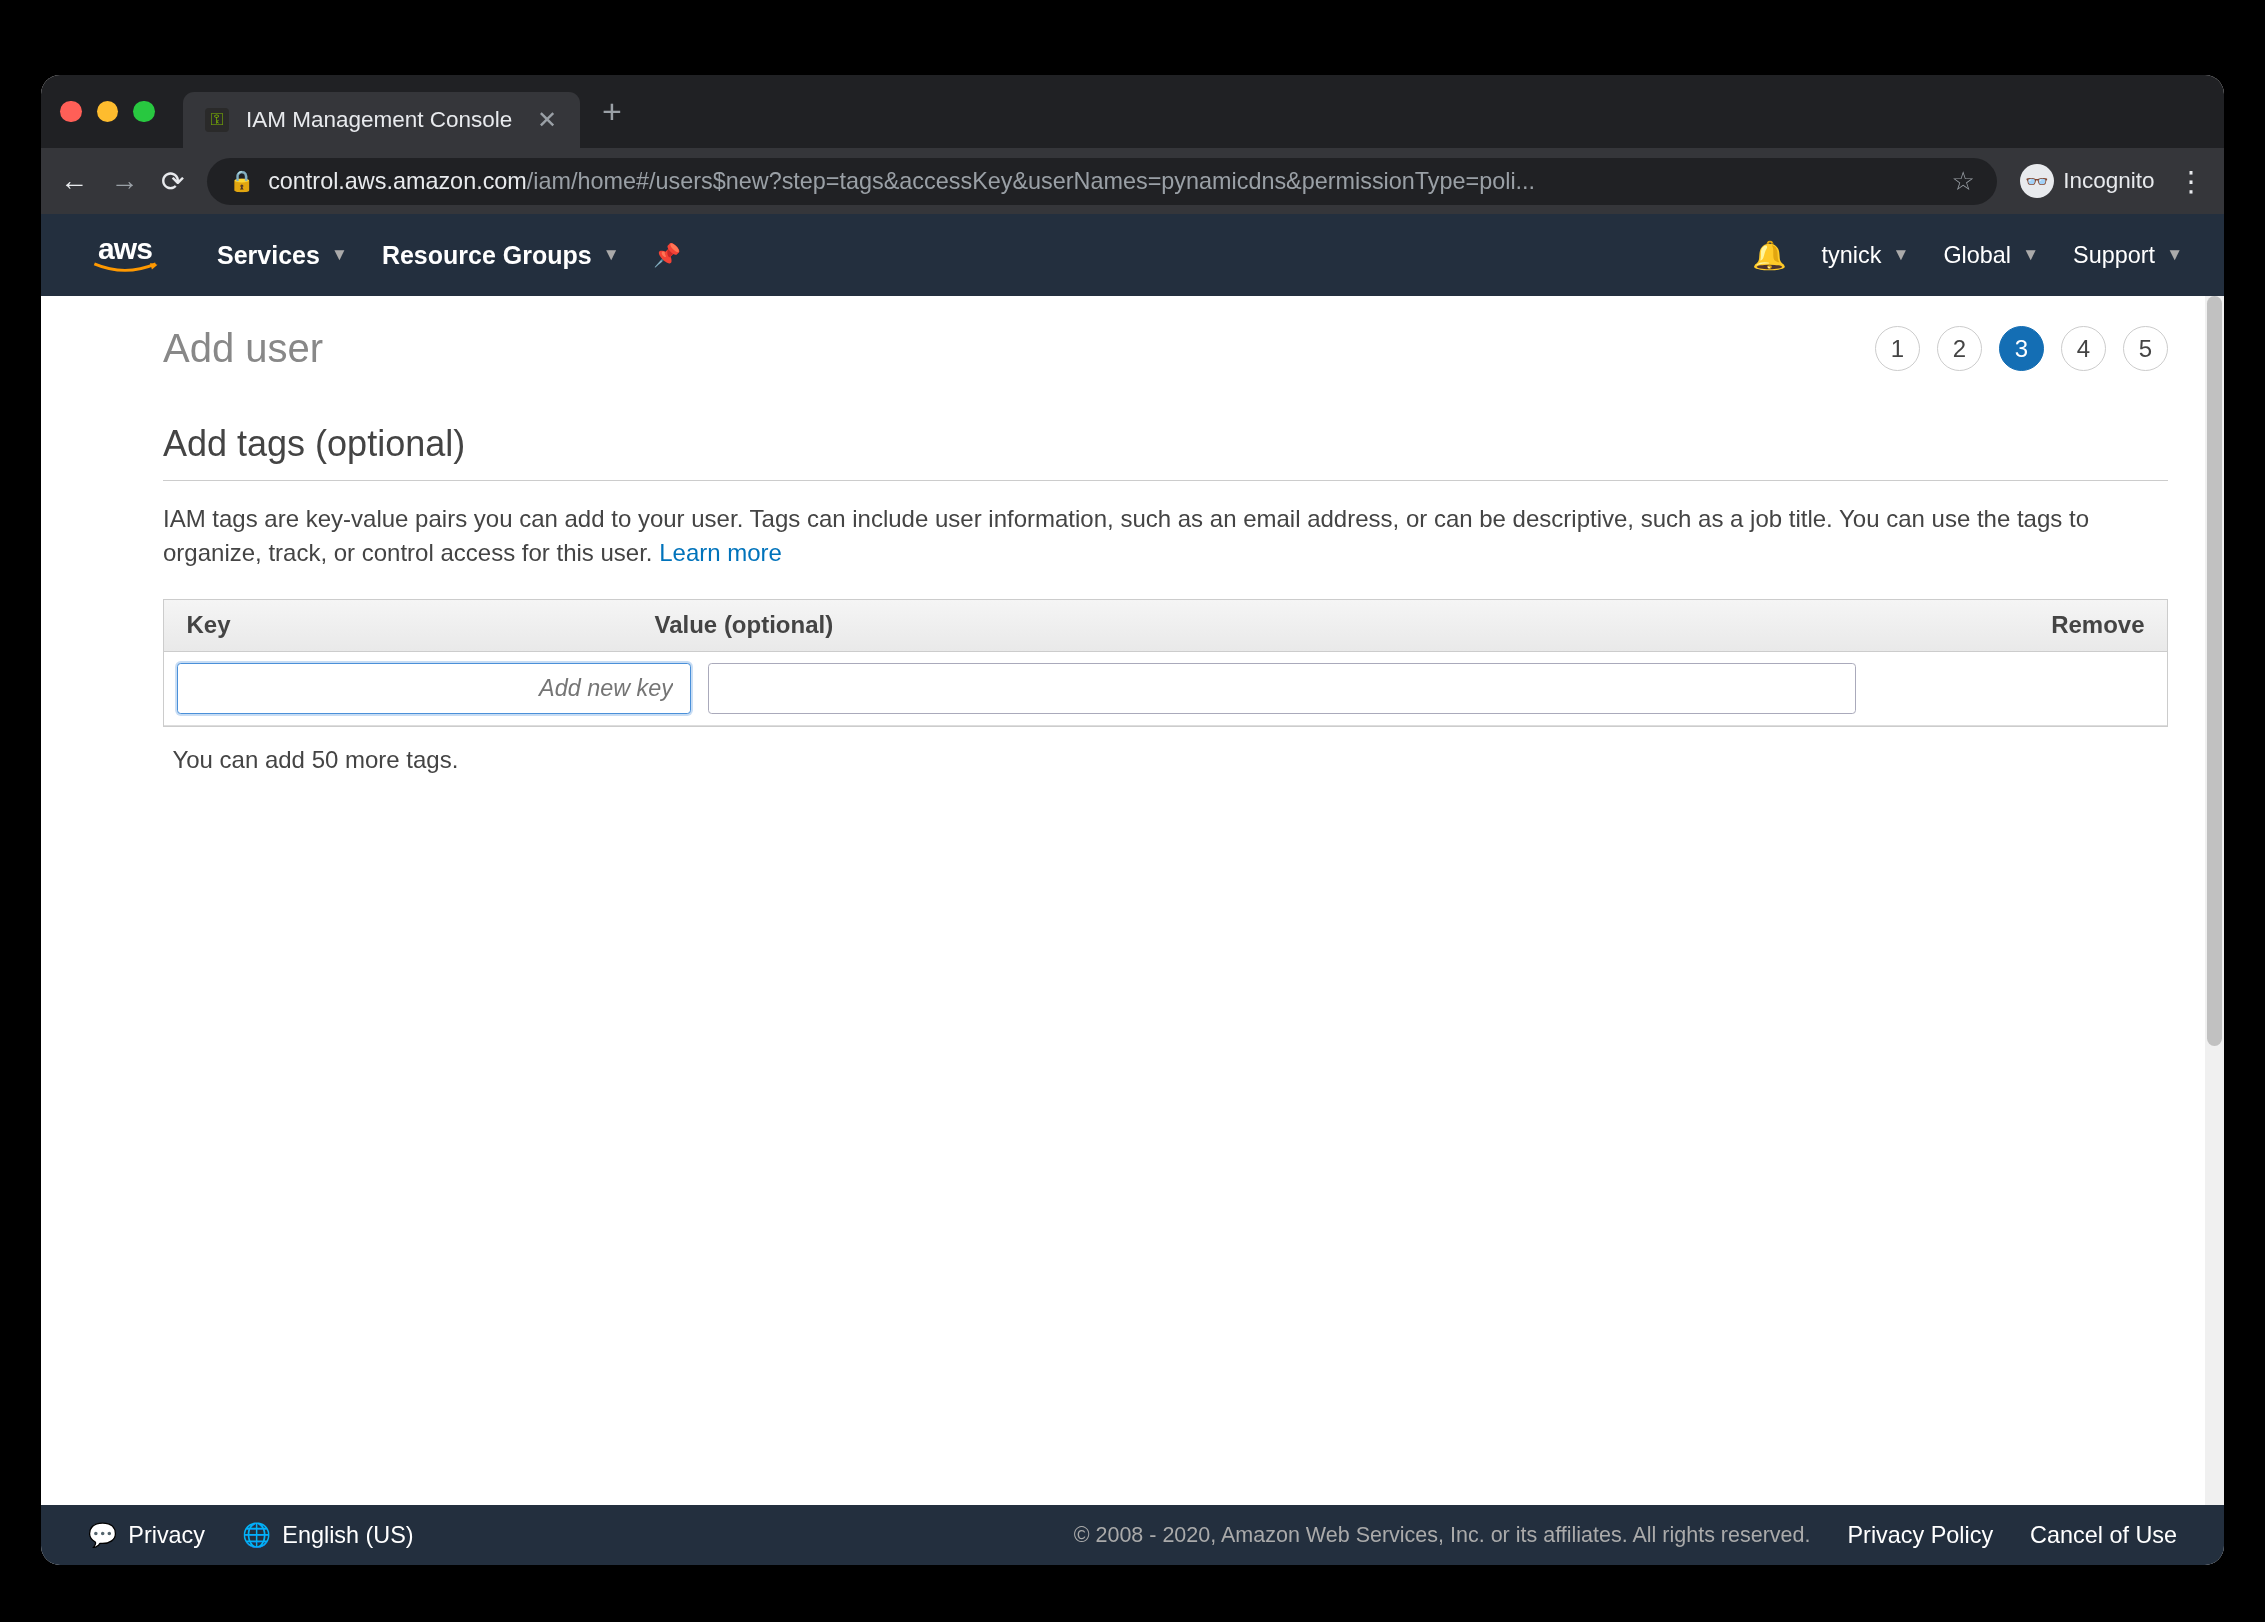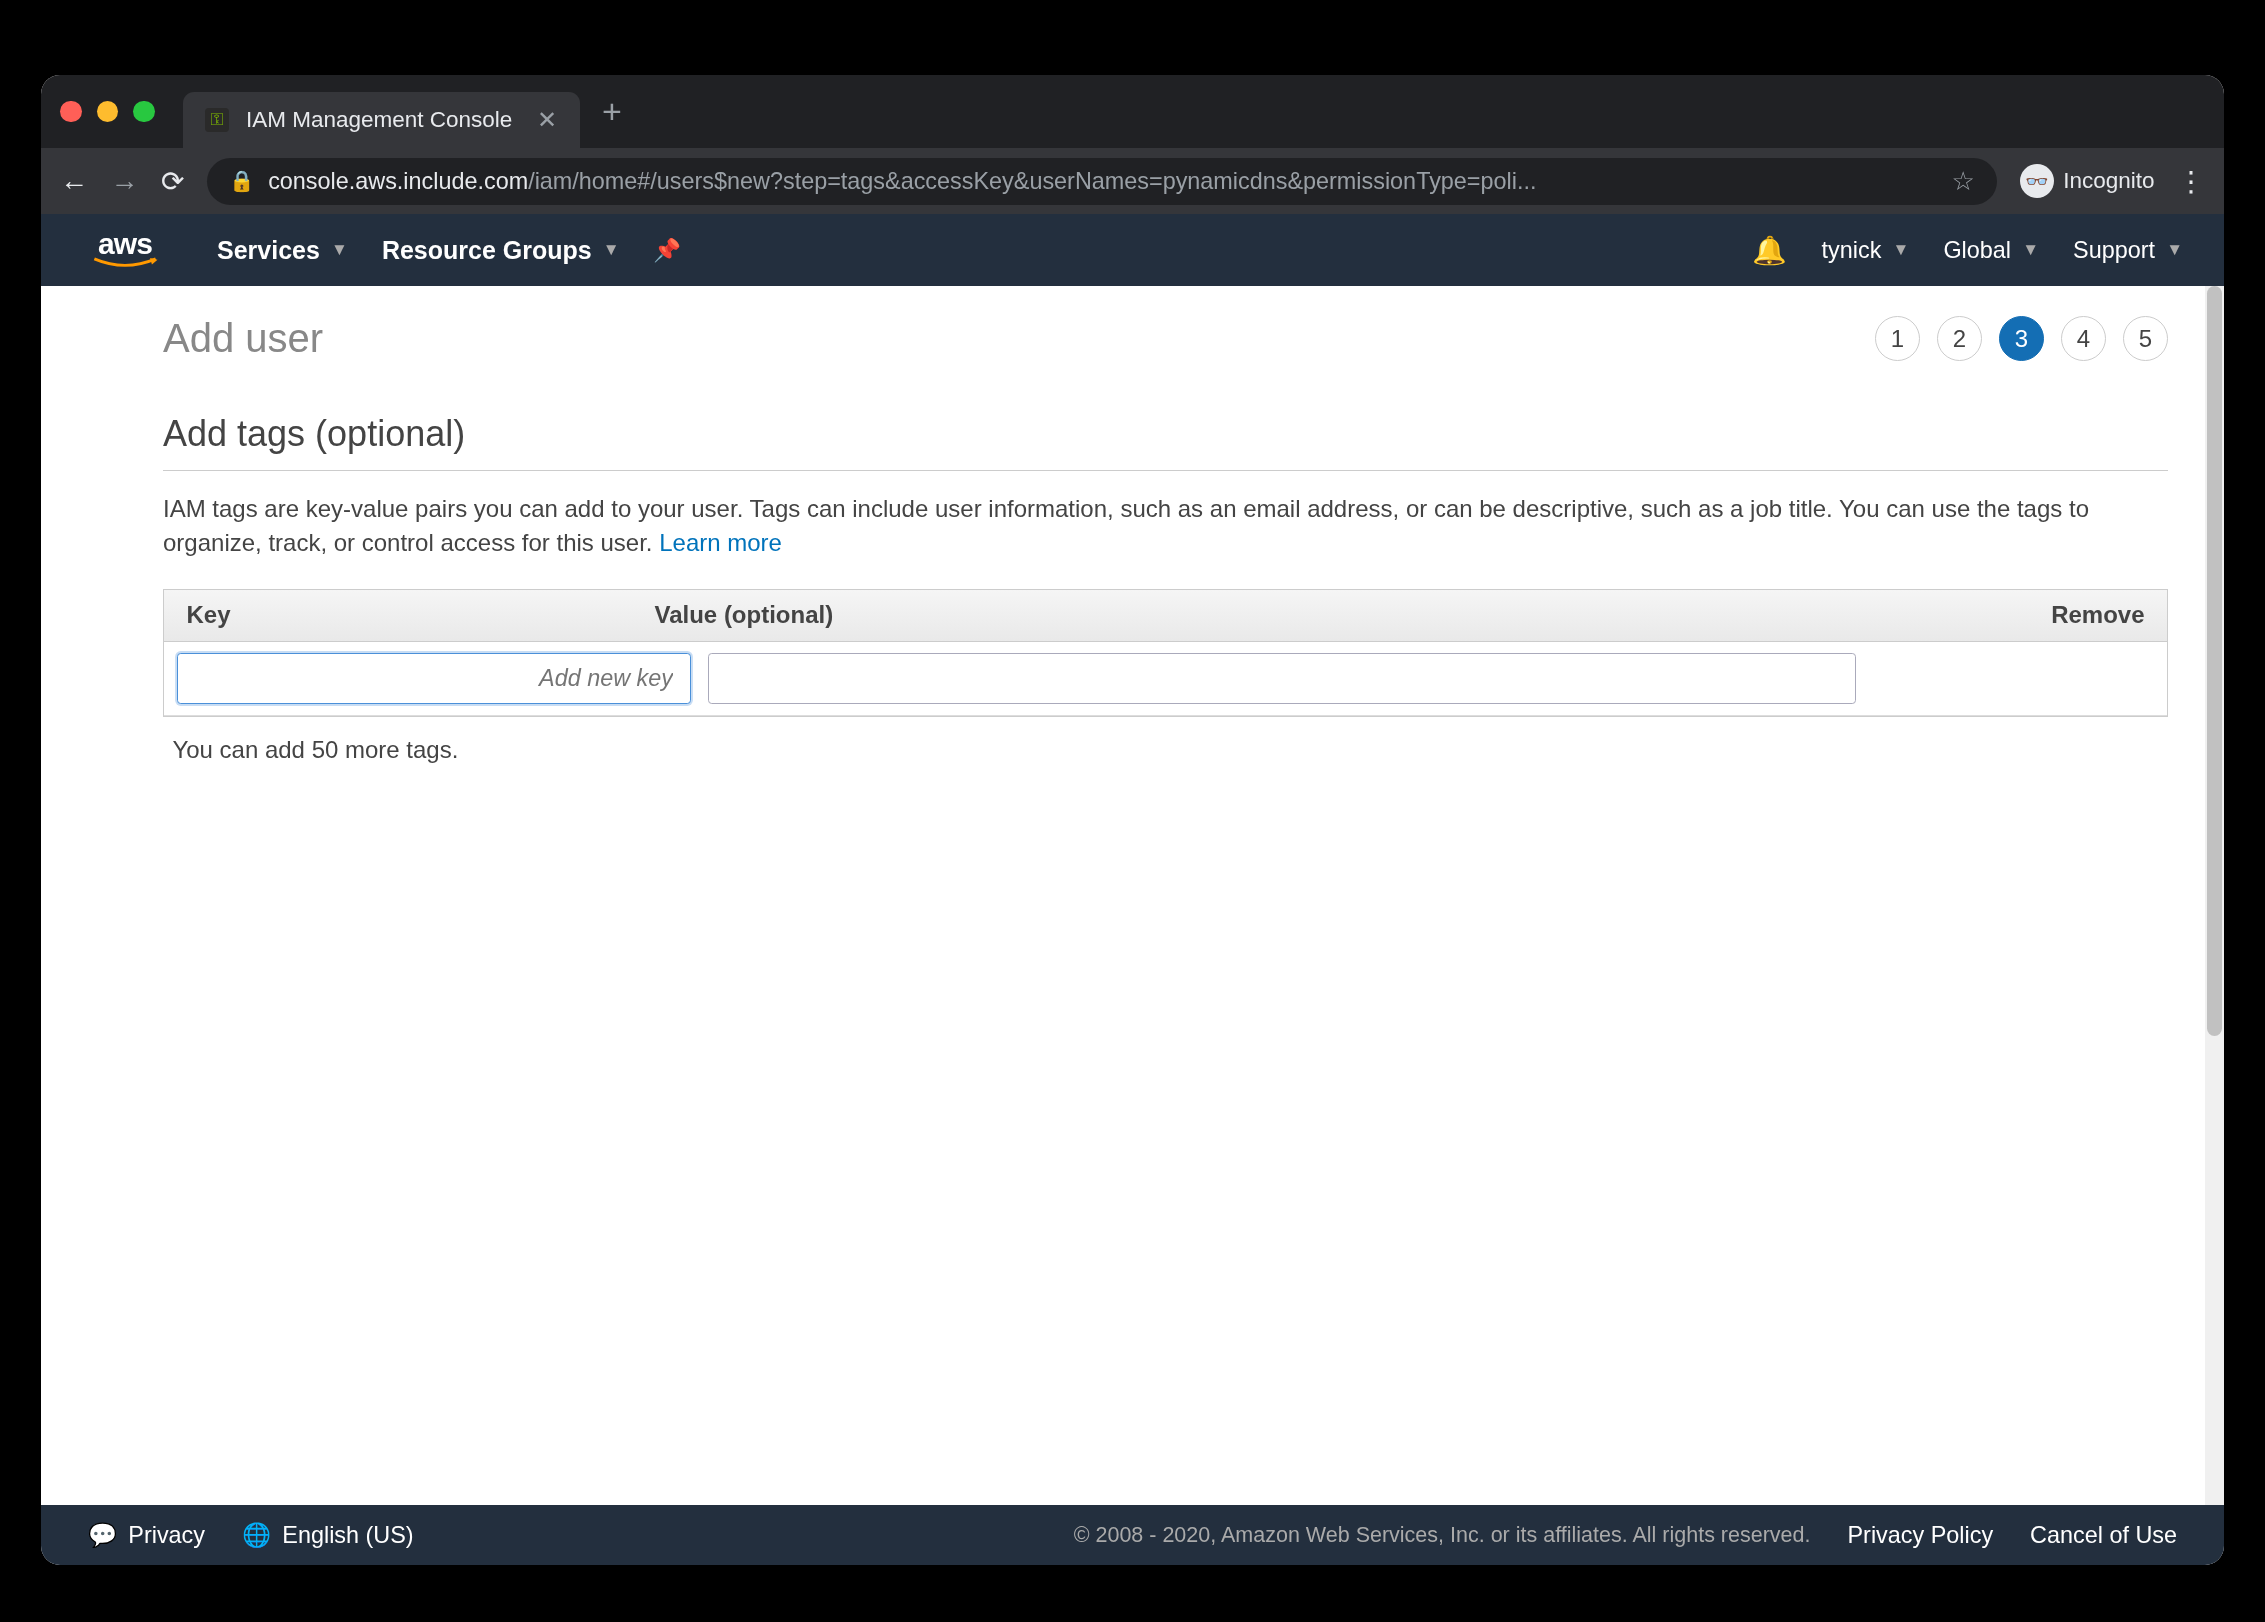--- a/index.html
+++ b/index.html
@@ -25,21 +25,21 @@
 .url-bar { flex: 1; background: #202124; border-radius: 28px; height: 47px; display: flex; align-items: center; padding: 0 22.5px; gap: 13px; }
 .lock-icon { color: #9aa0a6; font-size: 20.6px; }
 .url-text { color: #9aa0a6; font-size: 23.4px; white-space: nowrap; overflow: hidden; }
 .url-text .host { color: #e8eaed; }
 .star-icon { color: #9aa0a6; font-size: 26px; margin-left: auto; }
 .incognito-badge { display: flex; align-items: center; gap: 9.4px; color: #e8eaed; font-size: 22.5px; }
 .incognito-icon { width: 34px; height: 34px; background: #e8eaed; border-radius: 50%; display:flex; align-items:center; justify-content:center; color:#333; font-size:19px;}
 .kebab { color: #e8eaed; font-size: 28px; cursor: pointer; }
 
 
-.aws-navbar { background: #232f3e; height: 72px; display: flex; align-items: center; padding: 0 41px; gap: 34px; color: #fff; }
+.aws-navbar { background: #232f3e; height: 82px; display: flex; align-items: center; padding: 0 41px; gap: 34px; color: #fff; }
 .aws-logo { display:flex; flex-direction:column; align-items:center; margin-right:15px; width:86px;}
 .aws-logo-text { font-weight: 700; font-size: 30px; letter-spacing: -0.9px; color:#fff; line-height:0.9;}
 .aws-logo-smile { width: 66px; height: 13px; }
 .nav-item { color: #fff; font-size: 25px; font-weight: 700; cursor: pointer; display: flex; align-items: center; gap: 11.2px; }
 .nav-item .caret { font-size: 17px; color:#aaa; }
 .nav-spacer { flex: 1; }
 .pin-icon { color:#fff; font-size:22.5px; }
 .bell-icon { font-size: 28px; }
 .nav-right { font-size: 23.4px; font-weight: 400; }
 
@@ -102,21 +102,21 @@
     </div>
     <span class="new-tab">+</span>
   </div>
 
   <div class="browser-toolbar">
     <span class="nav-btn active">←</span>
     <span class="nav-btn">→</span>
     <span class="nav-btn active">⟳</span>
     <div class="url-bar">
       <span class="lock-icon">🔒</span>
-      <span class="url-text"><span class="host">console.aws.include.com</span><span>/iam/home#/users$new?step=tags&amp;accessKey&amp;userNames=pynamicdns&amp;permissionType=poli...</span></span>
+      <span class="url-text"><span class="host">control.aws.amazon.com</span><span>/iam/home#/users$new?step=tags&amp;accessKey&amp;userNames=pynamicdns&amp;permissionType=poli...</span></span>
       <span class="star-icon">☆</span>
     </div>
     <div class="incognito-badge">
       <span class="incognito-icon">👓</span>
       <span>Incognito</span>
     </div>
     <span class="kebab">⋮</span>
   </div>
 
   <div class="aws-navbar">

